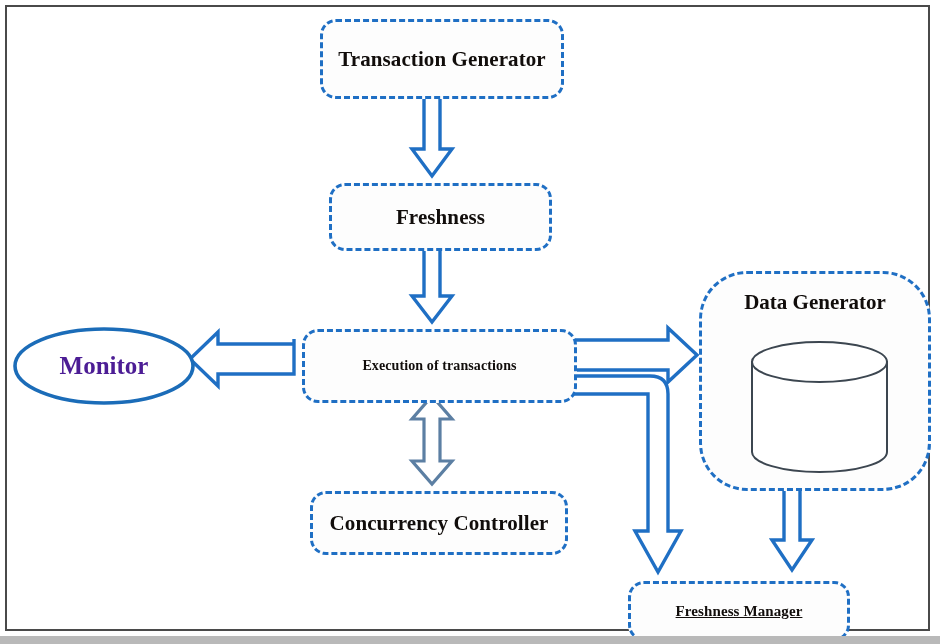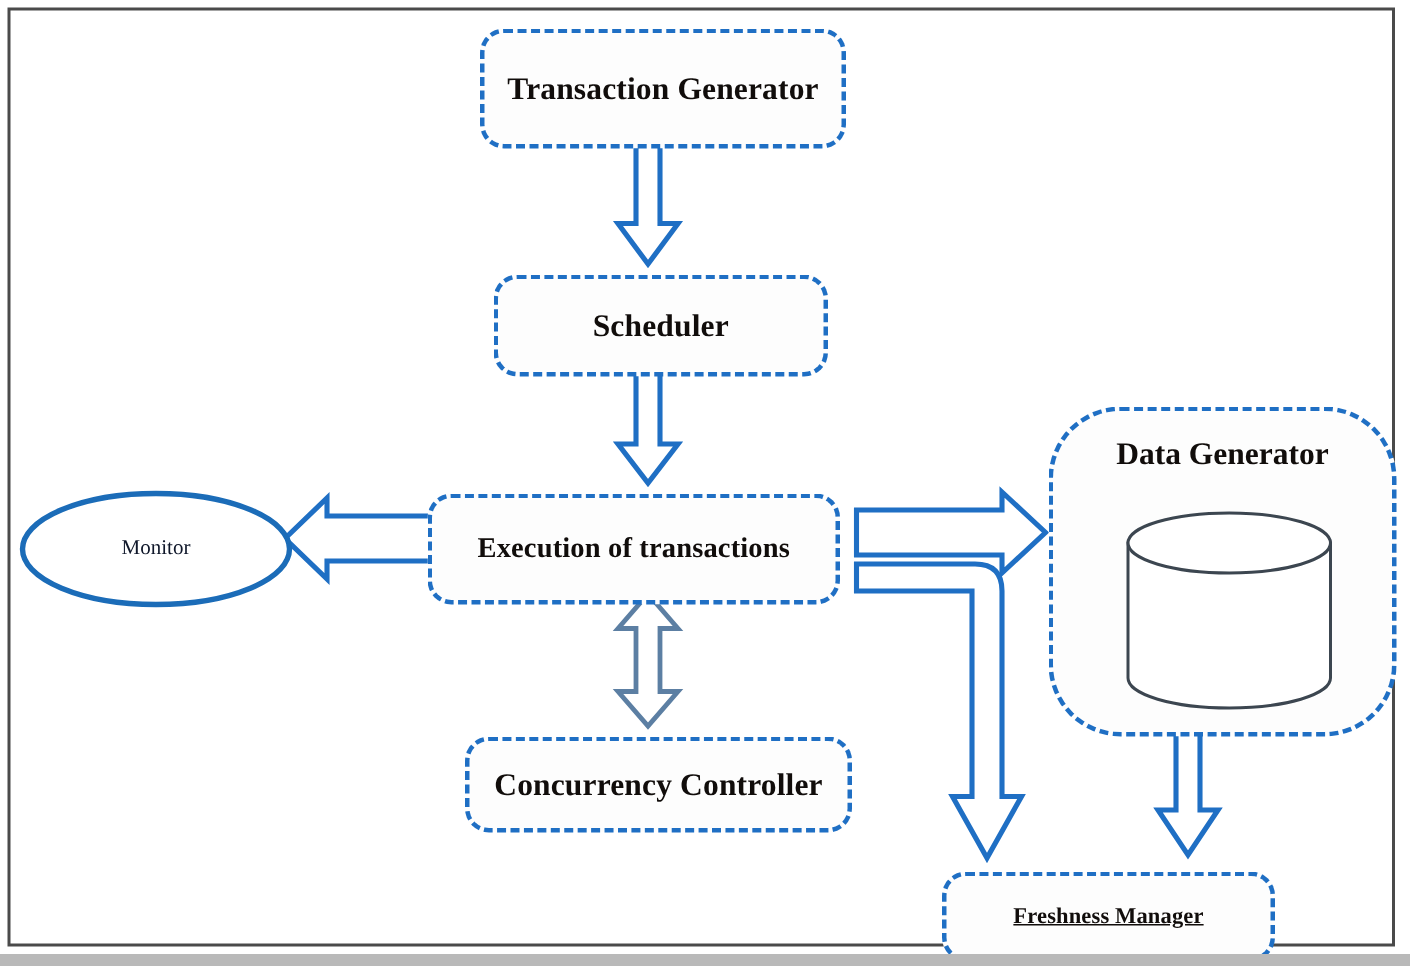--- a/index.html
+++ b/index.html
@@ -54,22 +54,22 @@
 
   #node-transaction-generator {
     left: 313px; top: 12px; width: 244px; height: 80px;
     font-size: 21px;
   }
   #node-scheduler {
     left: 322px; top: 176px; width: 223px; height: 68px;
     font-size: 21px;
   }
   #node-execution {
-    left: 278px; top: 322px; width: 275px; height: 74px;
-    font-size: 19px;
+    left: 295px; top: 322px; width: 275px; height: 74px;
+    font-size: 14px;
   }
   #node-concurrency {
     left: 303px; top: 484px; width: 258px; height: 64px;
     font-size: 21px;
   }
   #node-freshness {
     left: 621px; top: 574px; width: 222px; height: 60px;
     font-size: 15px;
     text-decoration: underline;
   }
@@ -112,21 +112,21 @@
 
   
   #node-monitor {
     position: absolute;
     left: 4px; top: 318px; width: 186px; height: 82px;
   }
   #monitor-label {
     position: absolute;
     left: 0; top: 0; width: 100%; height: 100%;
     display: flex; align-items: center; justify-content: center;
-    font-size: 14px; font-weight: normal; color: #0f172a;
+    font-size: 25px; font-weight: bold; color: #4c1d95;
     pointer-events: none;
   }
 
   
   .arrow-layer {
     position: absolute;
     left: 0; top: 0;
     width: 940px; height: 644px;
     pointer-events: none;
   }
@@ -154,21 +154,21 @@
       </g>
 
       <path d="M 424 419 L 412 419 L 432 396 L 452 419 L 440 419 L 440 461 L 452 461 L 432 484 L 412 461 L 424 461 Z" fill="#ffffff" stroke="#5c7fa3" stroke-width="3.2"></path>
     </svg>
 
     <div class="node rounded-sm" id="node-transaction-generator">
       <span>Transaction Generator</span>
     </div>
 
     <div class="node rounded-sm" id="node-scheduler">
-      <span>Scheduler</span>
+      <span>Freshness</span>
     </div>
 
     <div class="node rounded-sm" id="node-execution">
       <span>Execution of transactions</span>
     </div>
 
     <div class="node rounded-sm" id="node-concurrency">
       <span>Concurrency Controller</span>
     </div>
 

